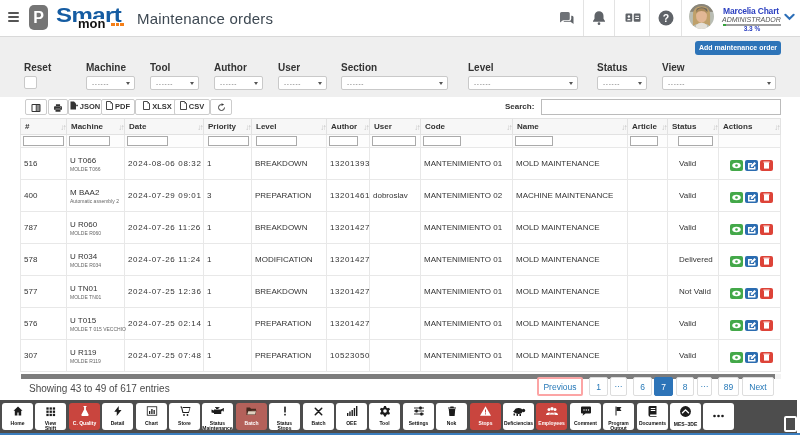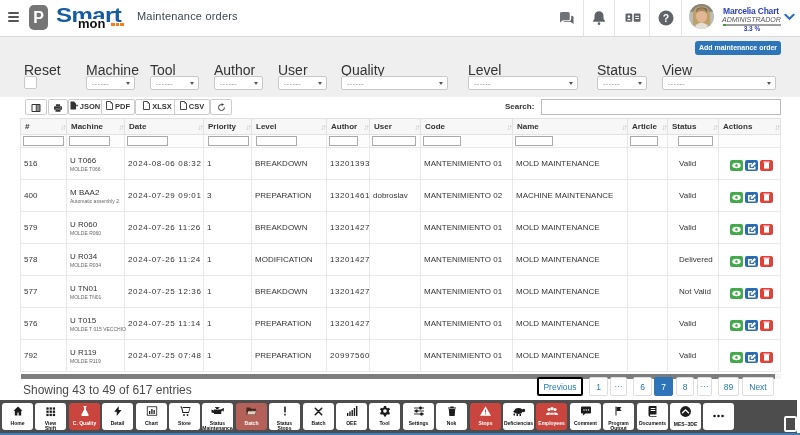--- a/index.html
+++ b/index.html
@@ -6,33 +6,33 @@
 html,body { width:800px; height:435px; overflow:hidden; font-family:"Liberation Sans", sans-serif; background:#fff; }
 .hdr { position:absolute; left:0; top:0; width:800px; height:37px; background:#fff; border-bottom:1px solid #d9d9d9; }
 .burger { position:absolute; left:8px; top:12px; }
 .burger div { width:11px; height:2px; background:#555; margin-bottom:2px; border-radius:1px;}
 .logo { position:absolute; left:29px; top:4px; }
 .ptile { position:absolute; left:0; top:1px; width:19px; height:25px; background:#757575; border-radius:5px; color:#fff; font-weight:bold; font-size:16px; text-align:center; line-height:25px; }
 .smart { position:absolute; left:27px; top:0px; font-weight:bold; font-size:20px; color:#155ca2; letter-spacing:-0.5px; transform:scaleX(1.2); transform-origin:left center; }
 .mon { position:absolute; left:48px; top:15px; font-weight:bold; font-size:13px; color:#111; background:#fff; padding:0 1px; line-height:9px;}
 .dots { position:absolute; left:82px; top:18.5px; width:16px; height:4px; }
 .dots i { display:inline-block; width:3.5px; height:3.5px; background:#f57f17; margin-right:1.2px; vertical-align:top;}
-.ttl { position:absolute; left:137px; top:10px; font-size:11px; color:#3d4852; letter-spacing:0.2px; }
+.ttl { position:absolute; left:137px; top:10px; font-size:15px; color:#3d4852; letter-spacing:0.2px; }
 .hsep { position:absolute; top:0; width:1px; height:36px; background:#e3e3e3; }
 .hicon { position:absolute; top:9px; width:18px; height:18px; color:#5f6368; }
 .avatar { position:absolute; left:689px; top:4px; width:25px; height:25px; border-radius:50%; overflow:hidden; }
 .uname { position:absolute; left:722px; top:6px; width:58px; text-align:center; font-size:8.5px; font-weight:bold; color:#2b3fc0; white-space:nowrap; letter-spacing:-0.2px;}
 .urole { position:absolute; left:722px; top:15.5px; width:58px; text-align:center; font-size:7px; font-style:italic; color:#555; white-space:nowrap;}
 .ubar { position:absolute; left:723px; top:24px; width:58px; height:2px; background:#9e9e9e; }
 .ubar i { display:block; width:3px; height:2px; background:#36a33c; }
 .upct { position:absolute; left:724px; top:25px; width:56px; text-align:center; font-size:6.5px; font-weight:bold; color:#2b3fc0; }
 .chev { position:absolute; left:784px; top:13px; }
 
 .addbtn { position:absolute; left:695px; top:41px; width:86px; height:14px; background:#2d74b8; border-radius:3px; color:#fff; font-size:7px; font-weight:bold; text-align:center; line-height:14px; }
-.flabel { position:absolute; font-size:14px; font-weight:normal; color:#333; top:62px; }
+.flabel { position:absolute; font-size:10px; font-weight:bold; color:#333; top:62px; }
 .fsel { position:absolute; top:76px; height:14px; background:#fff; border:1px solid #c9c9c9; border-radius:2px; font-size:6px; color:#888; }
 .fsel .dash { position:absolute; left:5px; top:3px; letter-spacing:0.7px; font-size:6.5px; color:#777; }
 .fsel .car { position:absolute; right:4px; top:5px; width:0; height:0; border-left:2.6px solid transparent; border-right:2.6px solid transparent; border-top:3.6px solid #555; }
 .resetbox { position:absolute; left:24px; top:76px; width:13px; height:13px; background:#fff; border:1px solid #c9c9c9; border-radius:2px; }
 
 .ebtn { position:absolute; top:99px; height:16px; background:#fff; border:1px solid #ccc; border-radius:2px; font-size:7.5px; font-weight:bold; color:#333; text-align:center; }
 .searchlbl { position:absolute; left:505px; top:102px; font-size:8px; font-weight:bold; color:#333; }
 .searchbox { position:absolute; left:541px; top:99px; width:240px; height:16px; background:#fff; border:1px solid #bbb; }
 
 table.dt { position:absolute; left:20px; top:118px; width:760px; border-collapse:collapse; table-layout:fixed; background:#fff; font-size:8px; color:#333; }
@@ -50,24 +50,24 @@
 .msub { font-size:5px; color:#666; margin-top:1px; white-space:nowrap; }
 .abtn { display:inline-block; width:13px; height:11px; border-radius:2px; margin-right:2px; vertical-align:middle; position:relative; margin-top:3px; }
 .abtn svg { position:absolute; left:0; top:0; }
 .ag { background:#43a849; }
 .ab { background:#2b6cb0; }
 .ar { background:#dd4338; }
 
 .sbar { position:absolute; left:21px; top:374px; width:760px; height:5px; background:#f3f3f3; }
 .sbar i { display:block; width:754px; height:5px; background:#7d7d7d; }
 
-.showing { position:absolute; left:23px; top:382.5px; font-size:12px; color:#4a4a4a; }
+.showing { position:absolute; left:29px; top:382.5px; font-size:10px; color:#4a4a4a; }
 .pbtn { position:absolute; top:377px; height:19px; font-size:8.5px; border:1px solid #ddd; background:#fff; color:#2779b8; text-align:center; line-height:18px; border-radius:2px;}
 .pact { background:#2d74b8; color:#fff; border-color:#2d74b8; }
-.pprev { border:2px solid #000000; line-height:16px; }
+.pprev { border:2px solid #fca5a5; line-height:16px; }
 
 .tbar { position:absolute; left:0; top:400px; width:800px; height:33px; background:#4d4d4d; }
 .tbtn { position:absolute; top:3px; width:31px; height:27px; background:#fff; border-radius:3px; text-align:center; overflow:hidden;}
 .tbtn.red { background:#c9453e; }
 .tbtn.mred { background:#b4615a; }
 .tbtn svg { margin-top:2px; }
 .tlbl { font-size:5px; line-height:5px; color:#111; font-weight:bold; margin-top:0px; }
 .tbtn.red .tlbl, .tbtn.mred .tlbl { color:#fff; }
 .bluestrip { position:absolute; left:0; top:433px; width:800px; height:2px; background:#3b7dbd; }
 .tablet { position:absolute; left:784px; top:416px; width:13px; height:16px; border:2px solid #fff; border-radius:2px; background:#4d4d4d;}
@@ -151,21 +151,21 @@
 <div class="flabel" style="left:214px">Author</div>
 <div class="fsel" style="left:214px; width:49px">
     <span class="dash">------</span>
     <span class="car"></span>
   </div>
 <div class="flabel" style="left:278px">User</div>
 <div class="fsel" style="left:278px; width:49px">
     <span class="dash">------</span>
     <span class="car"></span>
   </div>
-<div class="flabel" style="left:341px">Quality</div>
+<div class="flabel" style="left:341px">Section</div>
 <div class="fsel" style="left:341px; width:107px">
     <span class="dash">------</span>
     <span class="car"></span>
   </div>
 <div class="flabel" style="left:468px">Level</div>
 <div class="fsel" style="left:468px; width:110px">
     <span class="dash">------</span>
     <span class="car"></span>
   </div>
 <div class="flabel" style="left:597px">Status</div>
@@ -323,21 +323,21 @@
               <circle cx="6.5" cy="5.5" r="1.3" fill="#43a849"></circle>
             </svg></span><span class="abtn ab"><svg width="13" height="11" viewBox="0 0 13 11">
               <path d="M3 3h4v1.5H4.5V8H9V6.5h1.5V9.5H3z" fill="#fff"></path>
               <path d="M6 5.5 L9.5 2 L11 3.5 L7.5 7 L5.7 7.3z" fill="#fff"></path>
             </svg></span><span class="abtn ar"><svg width="13" height="11" viewBox="0 0 13 11">
               <rect x="4" y="2.6" width="5" height="6" fill="#fff"></rect>
               <rect x="3.4" y="1.6" width="6.2" height="1" fill="#fff"></rect>
             </svg></span></td>
 </tr>
 <tr>
-<td>579</td>
+<td>787</td>
 <td>
           <div class="mmain">U R060</div>
           <div class="msub">MOLDE R060</div>
         </td>
 <td>2024-07-26 11:26</td>
 <td>1</td>
 <td>BREAKDOWN</td>
 <td>13201427</td>
 <td></td>
 <td>MANTENIMIENTO 01</td>
@@ -406,50 +406,50 @@
               <rect x="4" y="2.6" width="5" height="6" fill="#fff"></rect>
               <rect x="3.4" y="1.6" width="6.2" height="1" fill="#fff"></rect>
             </svg></span></td>
 </tr>
 <tr>
 <td>576</td>
 <td>
           <div class="mmain">U T015</div>
           <div class="msub">MOLDE T 015 VECCHIO</div>
         </td>
-<td>2024-07-25 11:14</td>
+<td>2024-07-25 02:14</td>
 <td>1</td>
 <td>PREPARATION</td>
 <td>13201427</td>
 <td></td>
 <td>MANTENIMIENTO 01</td>
 <td>MOLD MAINTENANCE</td>
 <td></td>
 <td>Valid</td>
 <td class="act"><span class="abtn ag"><svg width="13" height="11" viewBox="0 0 13 11">
               <ellipse cx="6.5" cy="5.5" rx="4.2" ry="2.8" fill="#fff"></ellipse>
               <circle cx="6.5" cy="5.5" r="1.3" fill="#43a849"></circle>
             </svg></span><span class="abtn ab"><svg width="13" height="11" viewBox="0 0 13 11">
               <path d="M3 3h4v1.5H4.5V8H9V6.5h1.5V9.5H3z" fill="#fff"></path>
               <path d="M6 5.5 L9.5 2 L11 3.5 L7.5 7 L5.7 7.3z" fill="#fff"></path>
             </svg></span><span class="abtn ar"><svg width="13" height="11" viewBox="0 0 13 11">
               <rect x="4" y="2.6" width="5" height="6" fill="#fff"></rect>
               <rect x="3.4" y="1.6" width="6.2" height="1" fill="#fff"></rect>
             </svg></span></td>
 </tr>
 <tr>
-<td>792</td>
+<td>307</td>
 <td>
           <div class="mmain">U R119</div>
           <div class="msub">MOLDE R119</div>
         </td>
 <td>2024-07-25 07:48</td>
 <td>1</td>
 <td>PREPARATION</td>
-<td>20997560</td>
+<td>10523050</td>
 <td></td>
 <td>MANTENIMIENTO 01</td>
 <td>MOLD MAINTENANCE</td>
 <td></td>
 <td>Valid</td>
 <td class="act"><span class="abtn ag"><svg width="13" height="11" viewBox="0 0 13 11">
               <ellipse cx="6.5" cy="5.5" rx="4.2" ry="2.8" fill="#fff"></ellipse>
               <circle cx="6.5" cy="5.5" r="1.3" fill="#43a849"></circle>
             </svg></span><span class="abtn ab"><svg width="13" height="11" viewBox="0 0 13 11">
               <path d="M3 3h4v1.5H4.5V8H9V6.5h1.5V9.5H3z" fill="#fff"></path>

